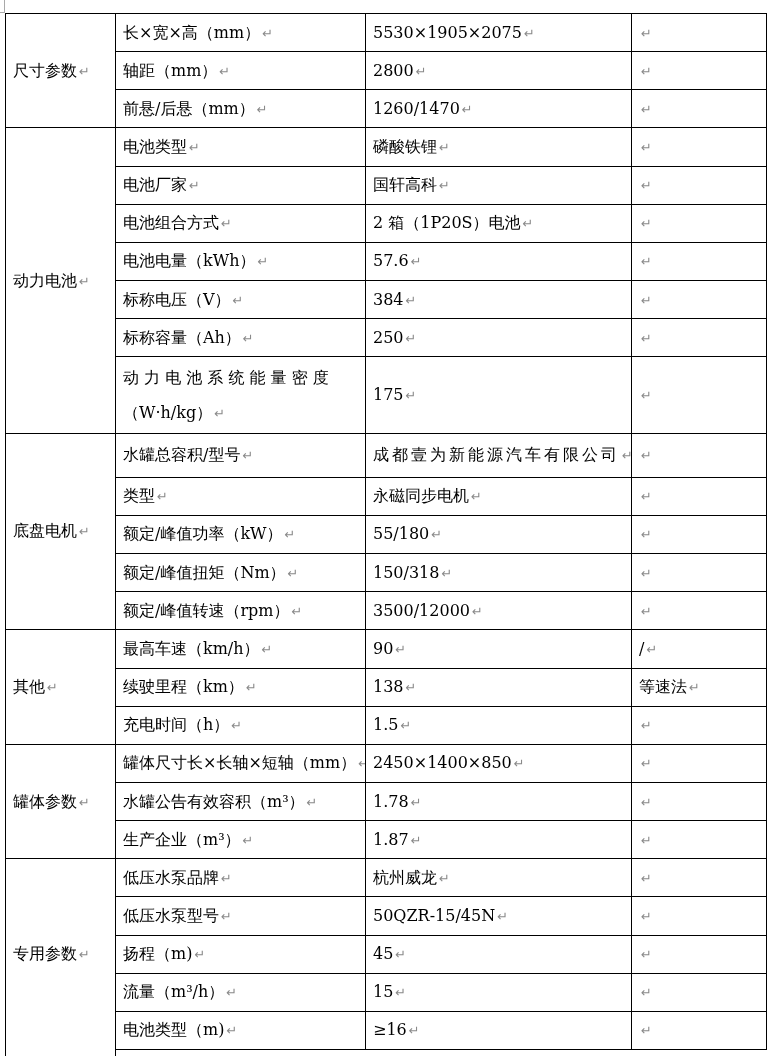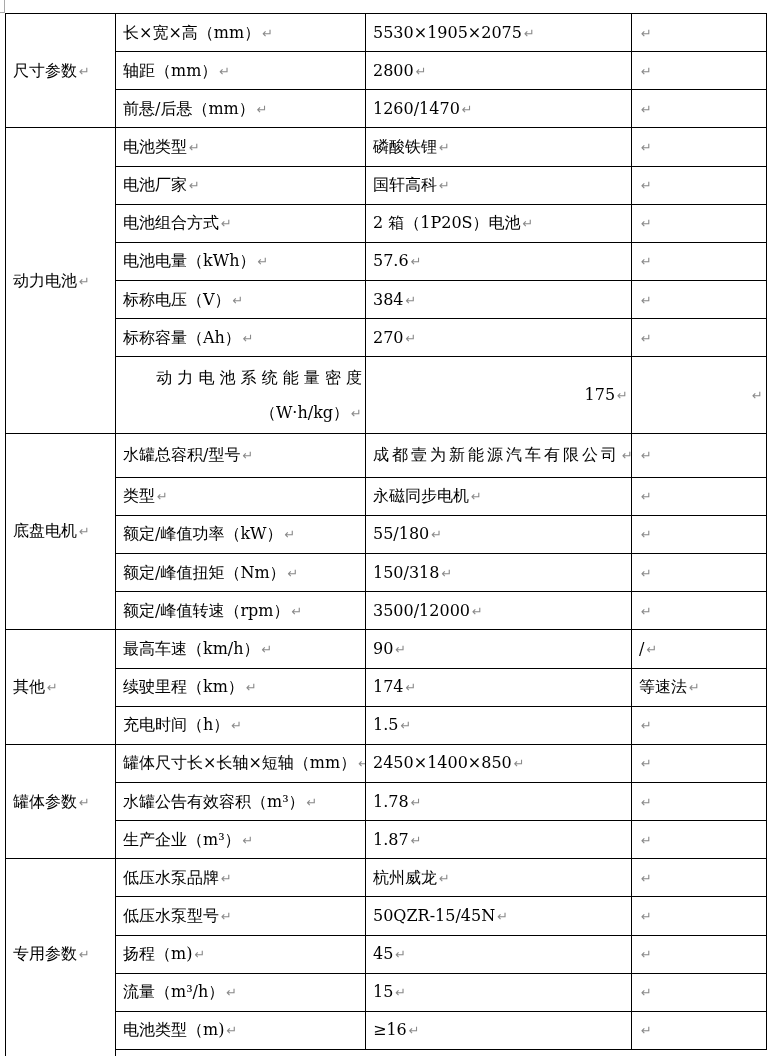--- a/index.html
+++ b/index.html
@@ -12,21 +12,21 @@
   
   .stub{position:absolute;width:1px;top:1045px;height:11px;background:#000;}
   .stub.s1{left:5px;}
   .stub.s2{left:115px;}
 
   table.spec{position:absolute;left:5px;top:13px;width:761px;height:1037px;
     border-collapse:collapse;table-layout:fixed;}
   td{border:1px solid #000;vertical-align:middle;padding:0 3px 0 7px;
      overflow:hidden;white-space:nowrap;font-size:16px;line-height:1.25;}
   tr{height:38px;}
-  tr.tall{height:76px;text-align:right;}
+  tr.tall{height:76px;}
   tr.mid{height:44px;}
   td.c1{padding-left:7px;}
   td.open-bottom{border-bottom:hidden;margin-left:39px;}
   .pil{color:#8a8a8a;font-family:"DejaVu Sans","Liberation Sans",sans-serif;
        font-size:13px;margin-left:2px;}
   .energy{white-space:normal;padding-top:2px;}
   .eline{line-height:35px;white-space:pre;}
   .spread{letter-spacing:3px;}
 </style>
 </head>
@@ -85,21 +85,21 @@
         <td><span>57.6</span><span class="pil">↵</span></td>
         <td><span></span><span class="pil">↵</span></td>
       </tr>
       <tr>
         <td><span>标称电压（V）</span><span class="pil">↵</span></td>
         <td><span>384</span><span class="pil">↵</span></td>
         <td><span></span><span class="pil">↵</span></td>
       </tr>
       <tr>
         <td><span>标称容量（Ah）</span><span class="pil">↵</span></td>
-        <td><span>270</span><span class="pil">↵</span></td>
+        <td><span>250</span><span class="pil">↵</span></td>
         <td><span></span><span class="pil">↵</span></td>
       </tr>
       <tr class="tall">
         <td class="energy">
           <div class="eline">动 力 电 池 系 统 能 量 密 度</div>
           <div class="eline"><span>（W·h/kg）</span><span class="pil">↵</span></div>
         </td>
         <td><span>175</span><span class="pil">↵</span></td>
         <td><span></span><span class="pil">↵</span></td>
       </tr>
@@ -136,21 +136,21 @@
 
     <tbody>
       <tr>
         <td class="c1" rowspan="3"><span>其他</span><span class="pil">↵</span></td>
         <td><span>最高车速（km/h）</span><span class="pil">↵</span></td>
         <td><span>90</span><span class="pil">↵</span></td>
         <td><span>/</span><span class="pil">↵</span></td>
       </tr>
       <tr>
         <td><span>续驶里程（km）</span><span class="pil">↵</span></td>
-        <td><span>174</span><span class="pil">↵</span></td>
+        <td><span>138</span><span class="pil">↵</span></td>
         <td><span>等速法</span><span class="pil">↵</span></td>
       </tr>
       <tr>
         <td><span>充电时间（h）</span><span class="pil">↵</span></td>
         <td><span>1.5</span><span class="pil">↵</span></td>
         <td><span></span><span class="pil">↵</span></td>
       </tr>
     </tbody>
 
     <tbody>

